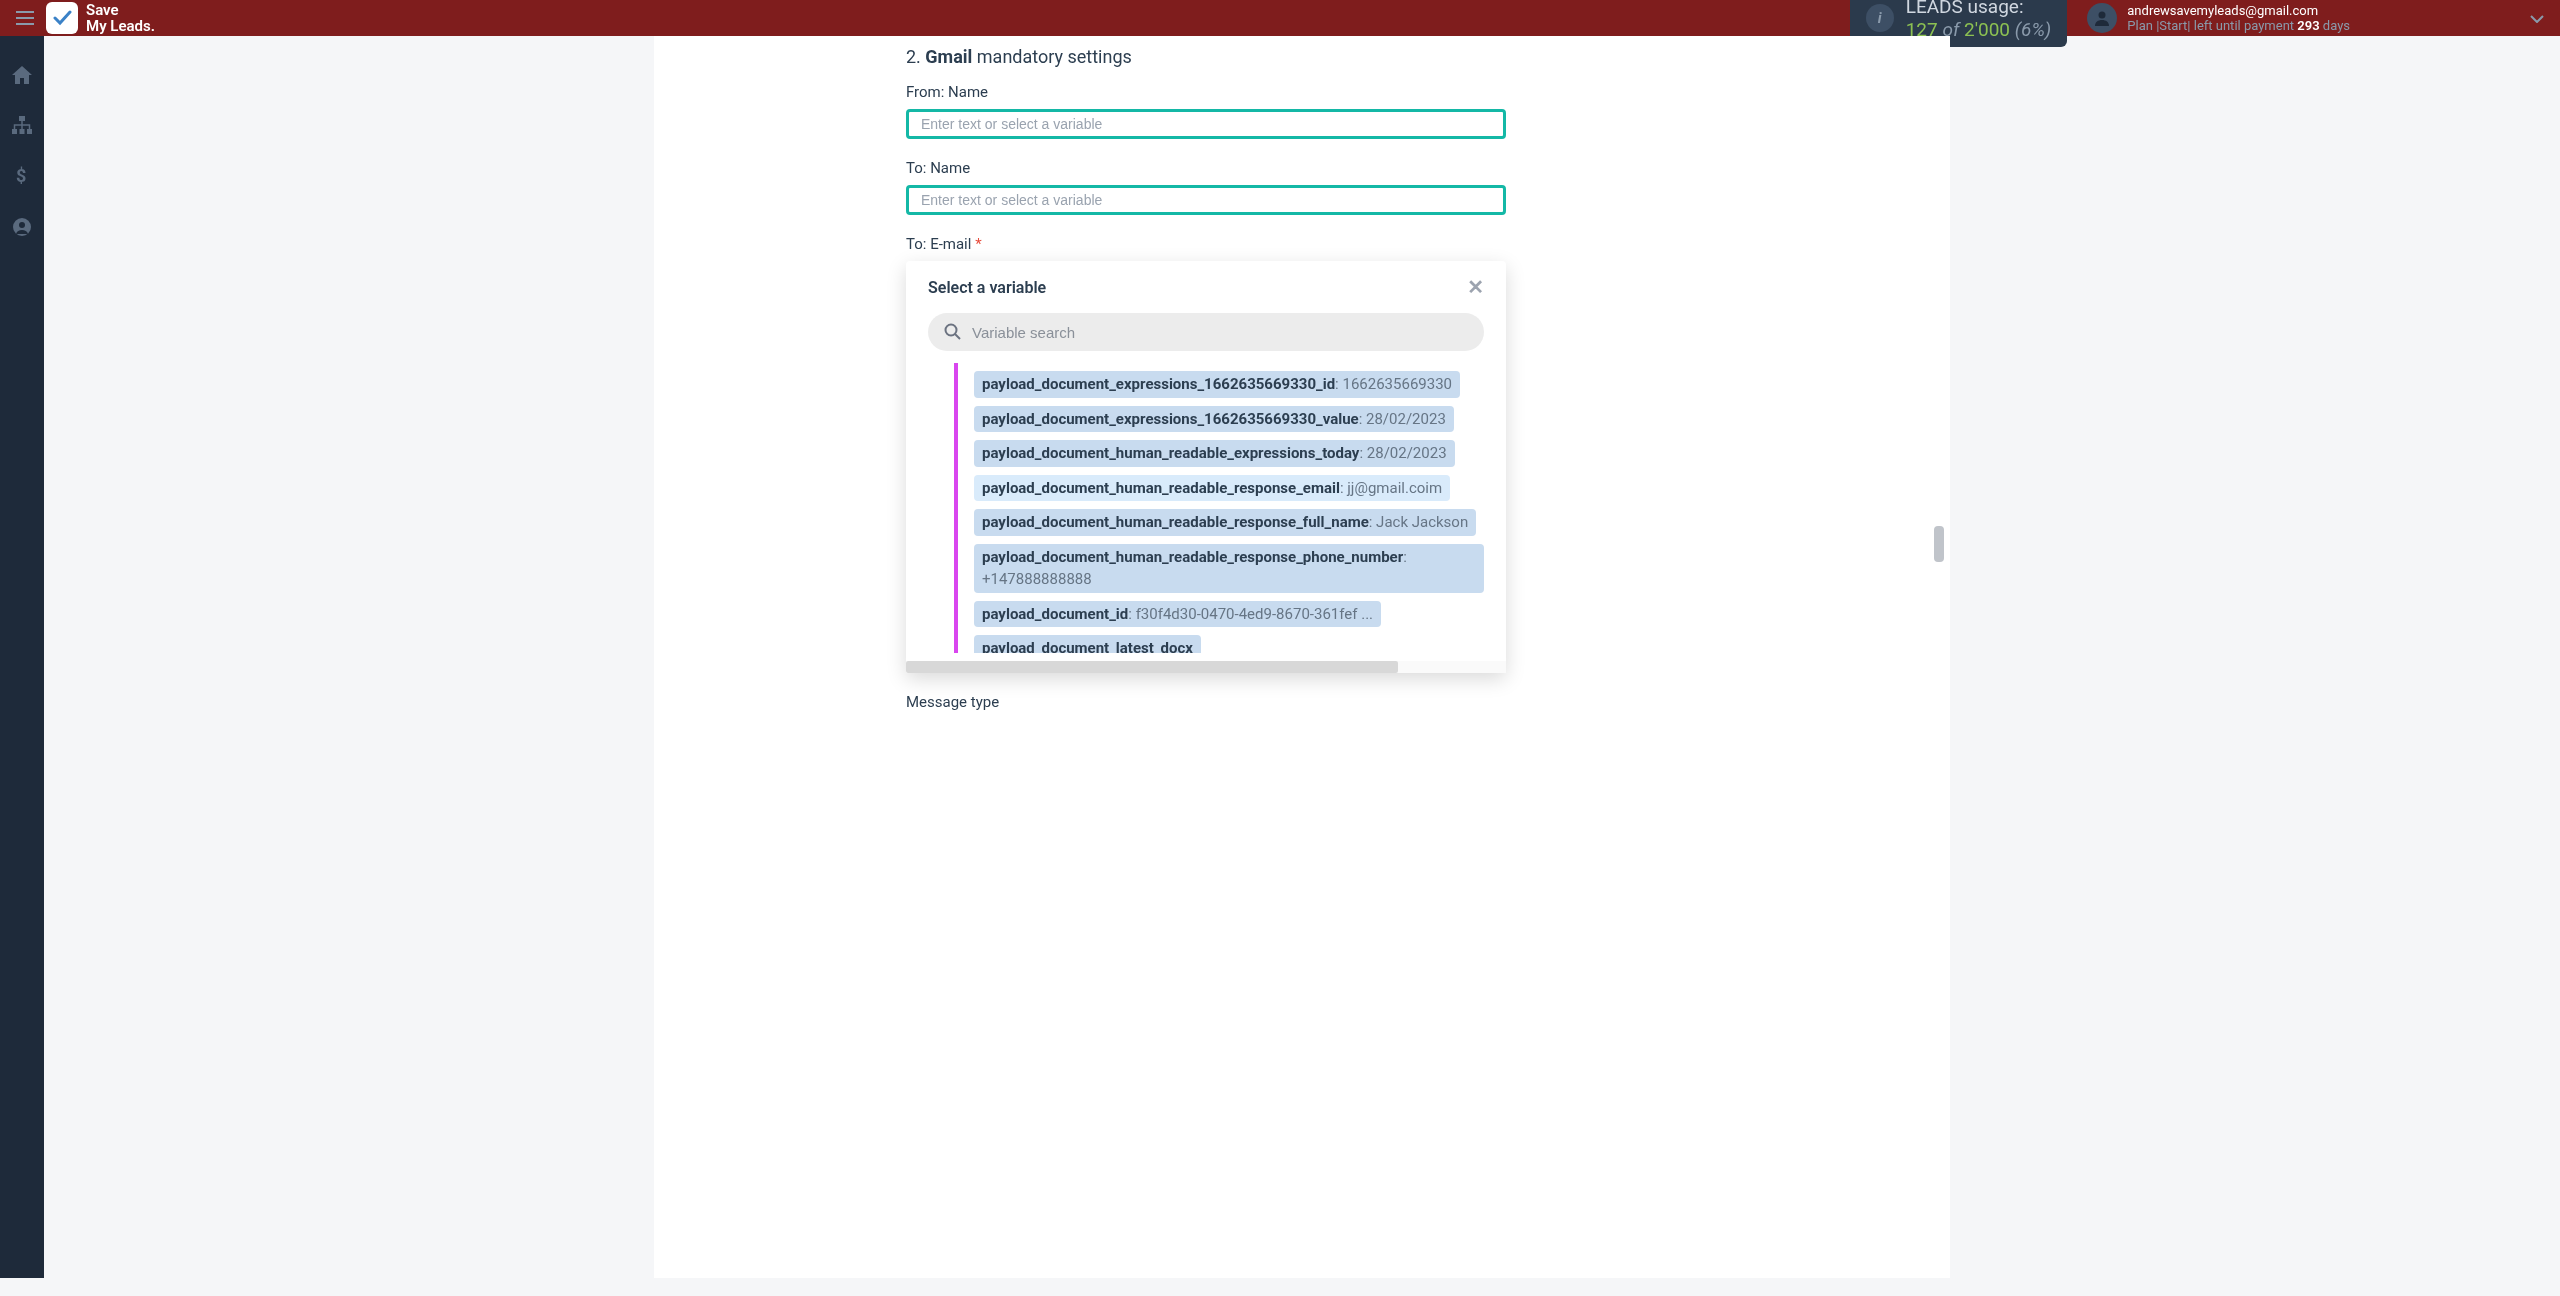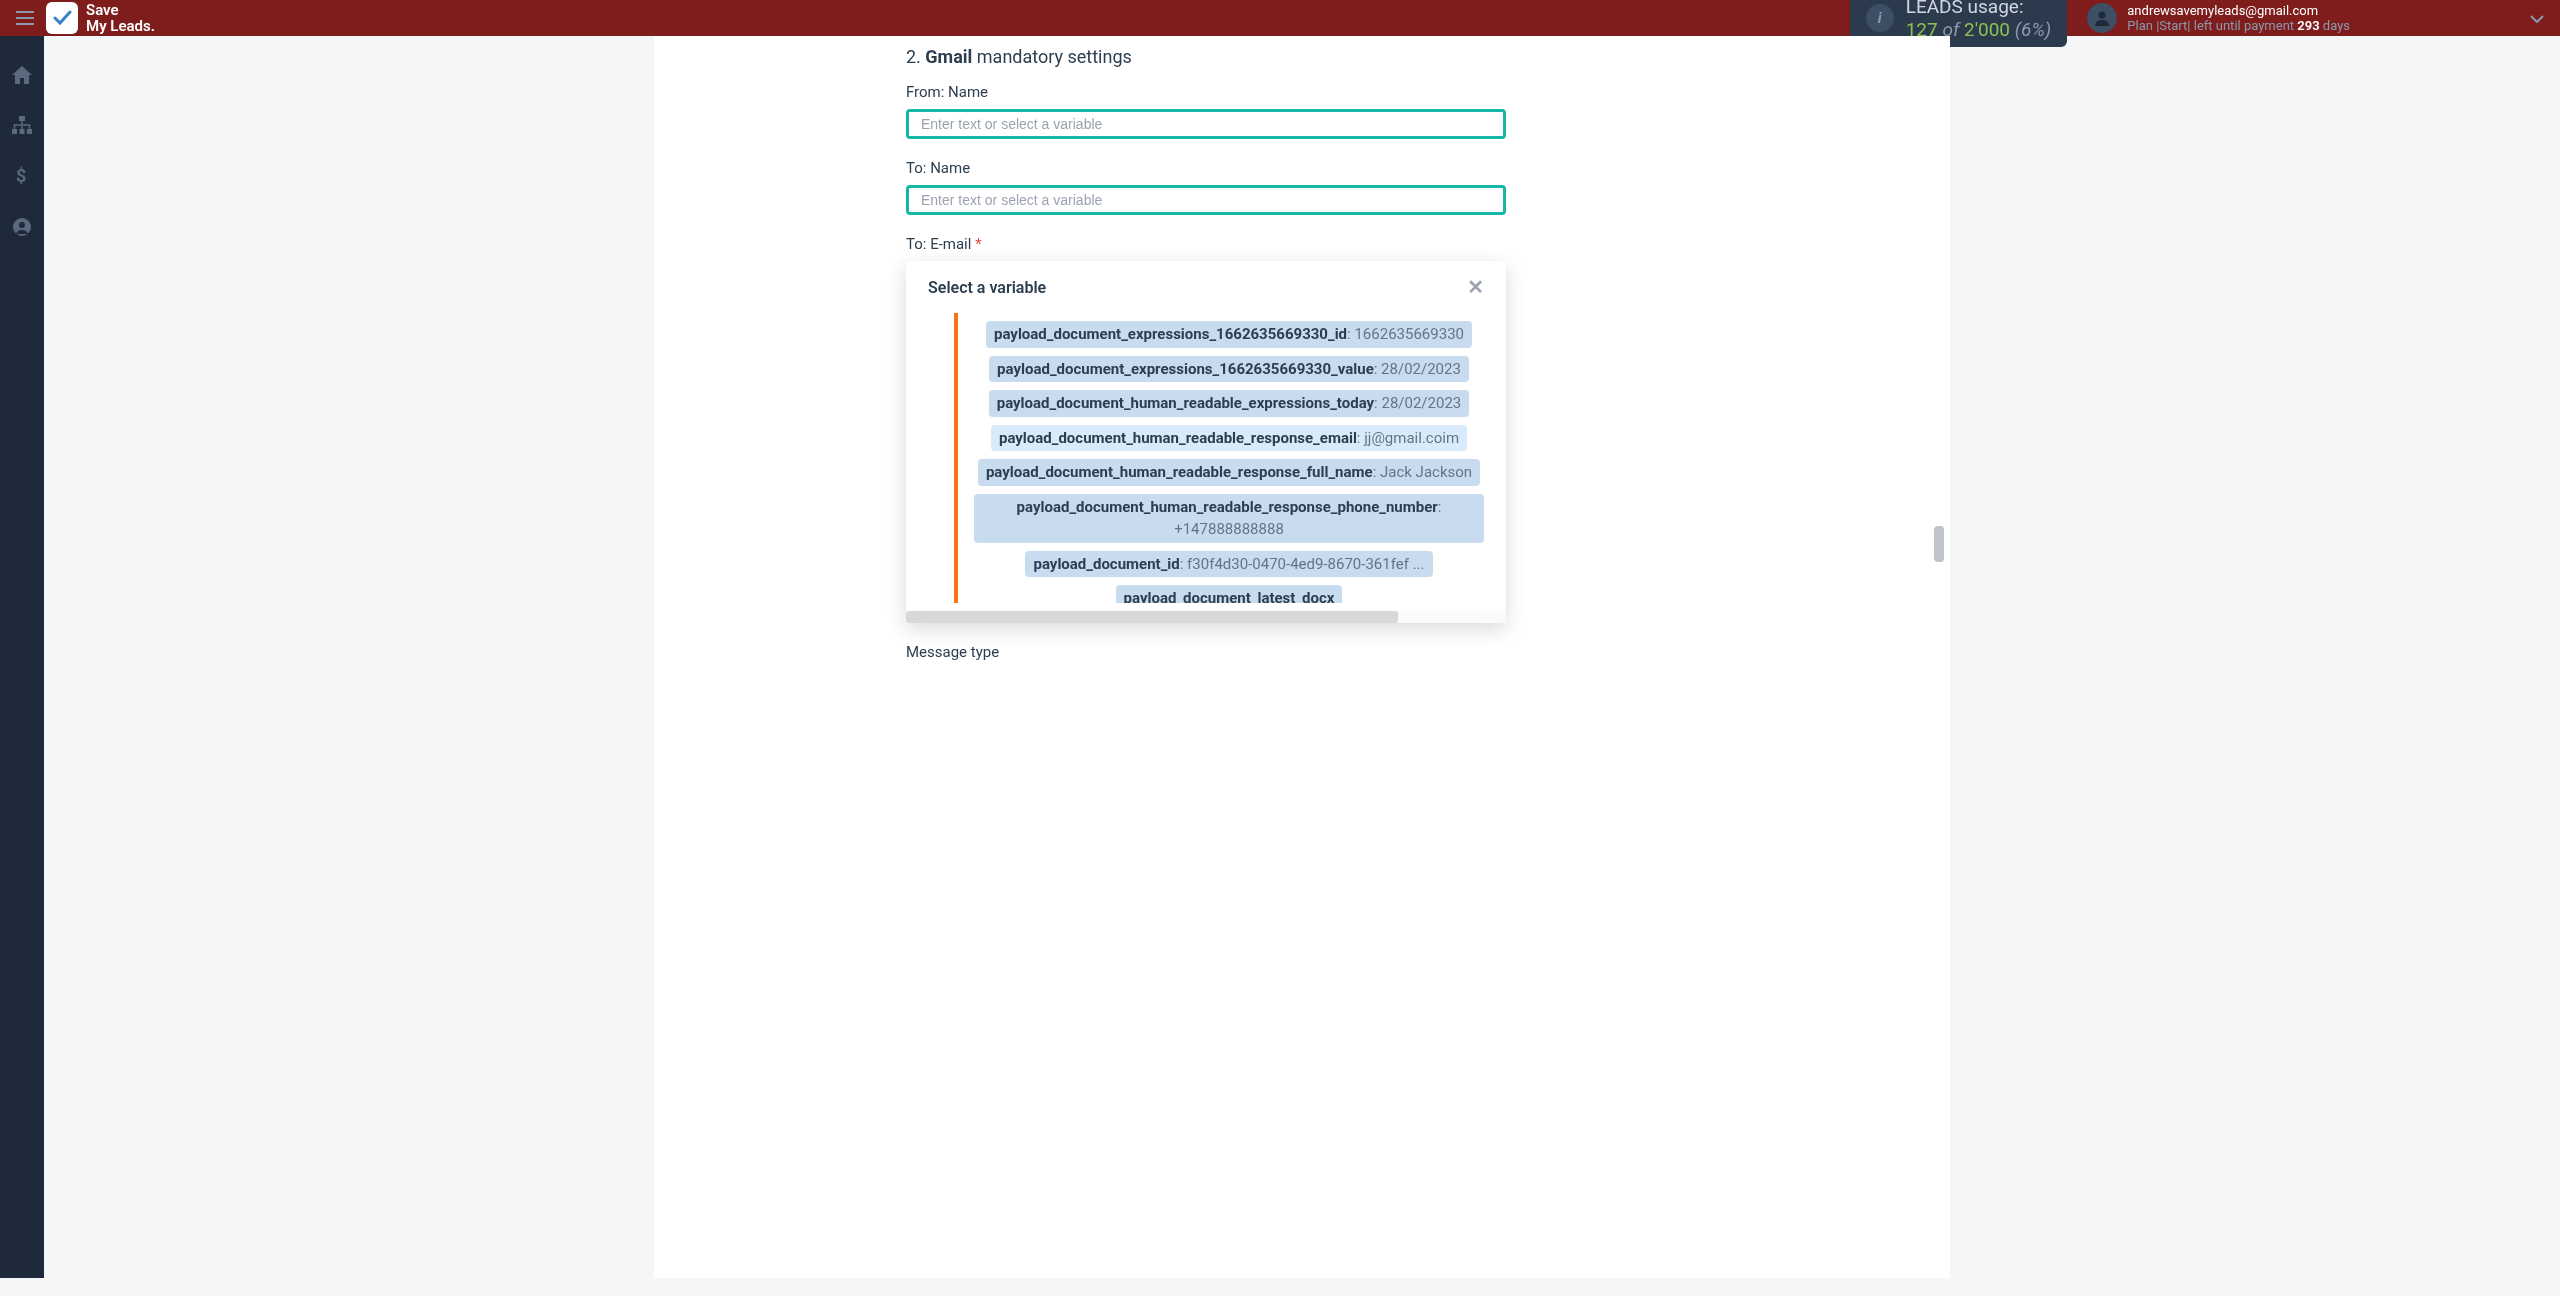--- a/index.html
+++ b/index.html
@@ -232,26 +232,25 @@
       background: none;
       border: none;
       outline: none;
       flex: 1;
       font-size: 15px;
       color: #5a6a7e;
     }
     .search-input::placeholder { color: #8a9099; }
     .var-list {
       margin: 0 22px 0 48px;
-      border-left: 4px solid #f97316;
+      border-left: 4px solid #d946ef;
       padding: 4px 0 4px 16px;
       max-height: 290px;
       overflow-y: auto;
       position: relative;
-      text-align: center;
     }
     .var-item {
       margin: 4px 0;
       display: inline-block;
     }
     .var-chip {
       background: #c8dbef;
       border-radius: 4px;
       padding: 2px 8px;
       font-size: 15px;
@@ -380,20 +379,27 @@
         <div class="field">
           <label class="field-label"><span>To: E-mail </span><span class="req">*</span></label>
 
           <div class="dropdown">
             <div class="dropdown-header">
               <div class="dropdown-title">Select a variable</div>
               <button class="dropdown-close">
                 <span>✕</span>
               </button>
             </div>
+            <div class="search-wrap">
+              <svg width="18" height="18" viewBox="0 0 18 18">
+                  <circle cx="7" cy="7" r="5.5" stroke="#6b7280" stroke-width="2" fill="none"></circle>
+                  <path d="M11 11l5 5" stroke="#6b7280" stroke-width="2"></path>
+                </svg>
+              <input class="search-input" placeholder="Variable search" style="">
+            </div>
             <div class="var-list" id="var-list"><div class="var-item"><span class="var-chip"><span class="var-key">payload_document_expressions_1662635669330_id</span><span class="var-val">: 1662635669330</span></span></div><br><div class="var-item"><span class="var-chip"><span class="var-key">payload_document_expressions_1662635669330_value</span><span class="var-val">: 28/02/2023</span></span></div><br><div class="var-item"><span class="var-chip"><span class="var-key">payload_document_human_readable_expressions_today</span><span class="var-val">: 28/02/2023</span></span></div><br><div class="var-item"><span class="var-chip highlight"><span class="var-key">payload_document_human_readable_response_email</span><span class="var-val">: jj@gmail.coim</span></span></div><br><div class="var-item"><span class="var-chip"><span class="var-key">payload_document_human_readable_response_full_name</span><span class="var-val">: Jack Jackson</span></span></div><br><div class="var-item"><span class="var-chip"><span class="var-key">payload_document_human_readable_response_phone_number</span><span class="var-val">: +147888888888</span></span></div><br><div class="var-item"><span class="var-chip"><span class="var-key">payload_document_id</span><span class="var-val">: f30f4d30-0470-4ed9-8670-361fef ...</span></span></div><br><div class="var-item"><span class="var-chip"><span class="var-key">payload_document_latest_docx</span><span class="var-val"></span></span></div><br><br><br></div>
             <div class="hscroll">
                 <div class="hscroll-thumb"></div>
               </div>
           </div>
         </div>
 
         <div class="field" style="margin-top:14px">
           <label class="field-label">Message type</label>
         </div>

